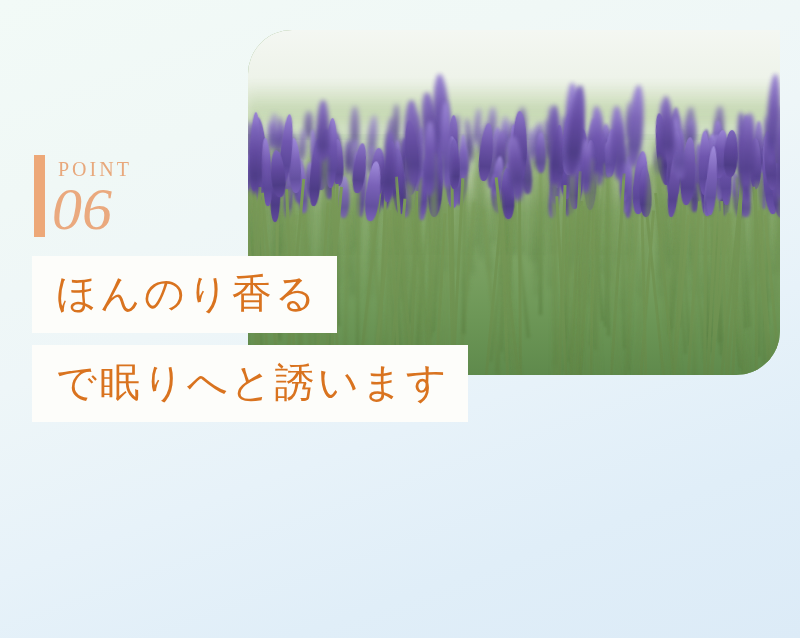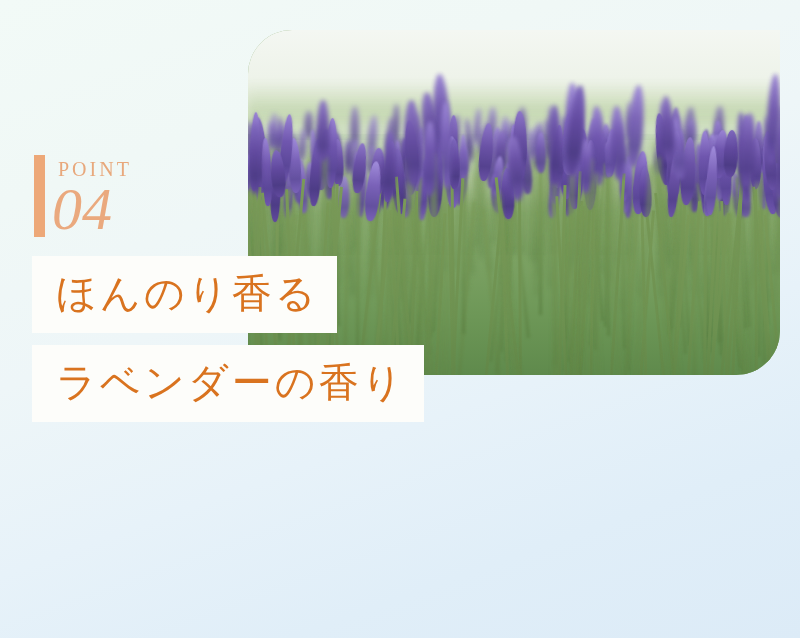--- a/index.html
+++ b/index.html
@@ -667,21 +667,21 @@
         <div class="bloom" style="left: 489.721px; width: 16.0157px; height: 73.6306px; bottom: 188.189px; transform: rotate(2.88907deg); filter: blur(2.21px); opacity: 0.95; background: linear-gradient(rgb(141, 118, 200) 0%, rgb(106, 82, 166) 40%, rgb(85, 66, 143) 75%, rgb(106, 82, 166) 100%);"></div>
         <div class="stalk" style="left: 419.244px; height: 248.085px; bottom: -30px; transform: rotate(-2.37495deg); filter: blur(2.6px); opacity: 0.95; width: 3.2px;"></div>
         <div class="bloom" style="left: 413.574px; width: 13.3384px; height: 64.6782px; bottom: 214.085px; transform: rotate(-2.37495deg); filter: blur(2.21px); opacity: 0.95; background: linear-gradient(rgb(141, 118, 200) 0%, rgb(106, 82, 166) 40%, rgb(85, 66, 143) 75%, rgb(106, 82, 166) 100%);"></div>
       </div>
   </div>
 
   <div class="point-block">
     <div class="point-bar"></div>
     <div class="point-text">
       <div class="point-label">POINT</div>
-      <div class="point-num">04</div>
+      <div class="point-num">06</div>
     </div>
   </div>
 
   <div class="headline-box headline-1">ほんのり香る</div>
-  <div class="headline-box headline-2">ラベンダーの香り</div>
+  <div class="headline-box headline-2">で眠りへと誘います</div>
 
 
 </div>
 
 </body></html>

